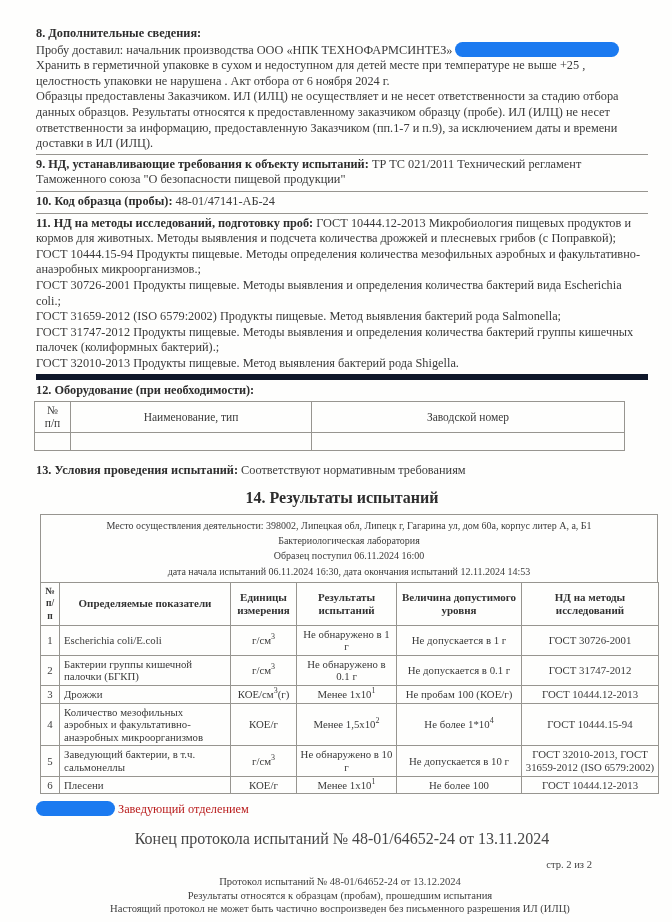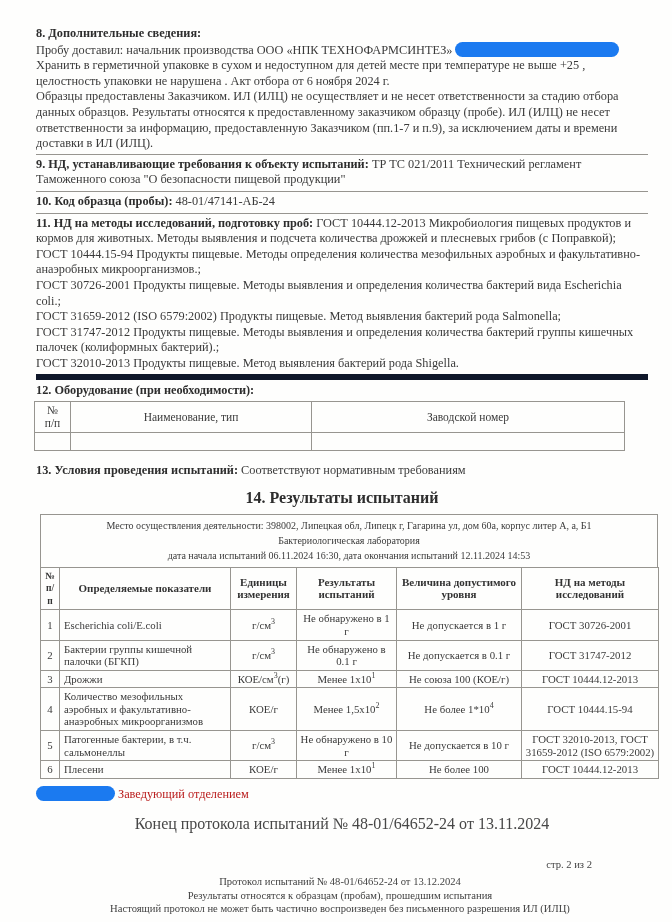--- a/index.html
+++ b/index.html
@@ -125,20 +125,21 @@
     <span class="b">13. Условия проведения испытаний:</span>
     <span>Соответствуют нормативным требованиям</span>
   </div>
 
   <div class="h14">14. Результаты испытаний</div>
 
   <div class="t14wrap">
     <div class="t14info">
       <div>Место осуществления деятельности: 398002, Липецкая обл, Липецк г, Гагарина ул, дом 60а, корпус литер А, а, Б1</div>
       <div>Бактериологическая лаборатория</div>
+      <div>Образец поступил 06.11.2024 16:00</div>
       <div>дата начала испытаний 06.11.2024 16:30, дата окончания испытаний 12.11.2024 14:53</div>
     </div>
     <table class="results">
       <colgroup>
         <col class="c-num">
           <col class="c-ind">
           <col class="c-unit">
         <col class="c-res">
           <col class="c-allow">
           <col class="c-meth">
@@ -171,34 +172,34 @@
         <td><span>г/см</span><sup>3</sup><span></span></td>
         <td><span>Не обнаружено в 0.1 г</span><sup></sup></td>
         <td><span>Не допускается в 0.1 г</span><sup></sup></td>
         <td>ГОСТ 31747-2012</td>
       </tr>
       <tr>
         <td>3</td>
         <td class="ind">Дрожжи</td>
         <td><span>КОЕ/см</span><sup>3</sup><span>(г)</span></td>
         <td><span>Менее 1х10</span><sup>1</sup></td>
-        <td><span>Не союза 100 (КОЕ/г)</span><sup></sup></td>
+        <td><span>Не пробам 100 (КОЕ/г)</span><sup></sup></td>
         <td>ГОСТ 10444.12-2013</td>
       </tr>
       <tr>
         <td>4</td>
         <td class="ind">Количество мезофильных аэробных и факультативно-анаэробных микроорганизмов</td>
         <td><span>КОЕ/г</span><sup></sup><span></span></td>
         <td><span>Менее 1,5х10</span><sup>2</sup></td>
         <td><span>Не более 1*10</span><sup>4</sup></td>
         <td>ГОСТ 10444.15-94</td>
       </tr>
       <tr>
         <td>5</td>
-        <td class="ind">Патогенные бактерии, в т.ч. сальмонеллы</td>
+        <td class="ind">Заведующий бактерии, в т.ч. сальмонеллы</td>
         <td><span>г/см</span><sup>3</sup><span></span></td>
         <td><span>Не обнаружено в 10 г</span><sup></sup></td>
         <td><span>Не допускается в 10 г</span><sup></sup></td>
         <td>ГОСТ 32010-2013, ГОСТ 31659-2012 (ISO 6579:2002)</td>
       </tr>
       <tr>
         <td>6</td>
         <td class="ind">Плесени</td>
         <td><span>КОЕ/г</span><sup></sup><span></span></td>
         <td><span>Менее 1х10</span><sup>1</sup></td>

